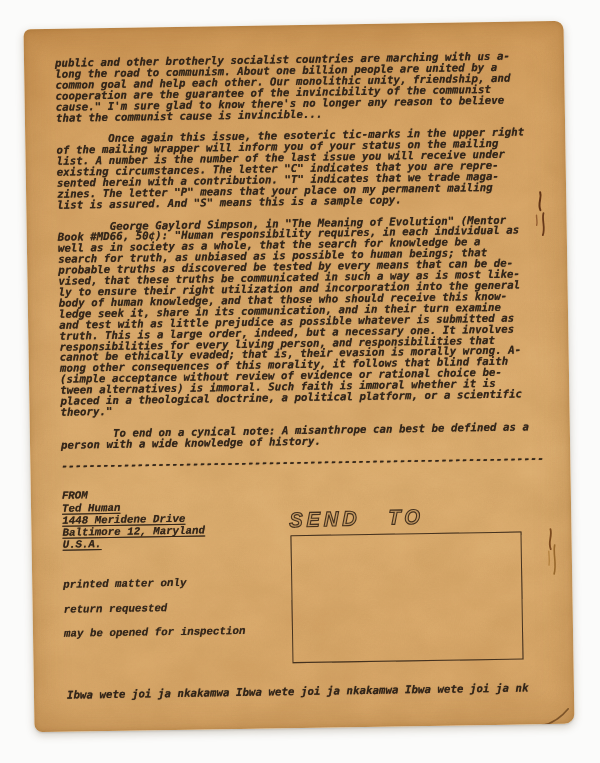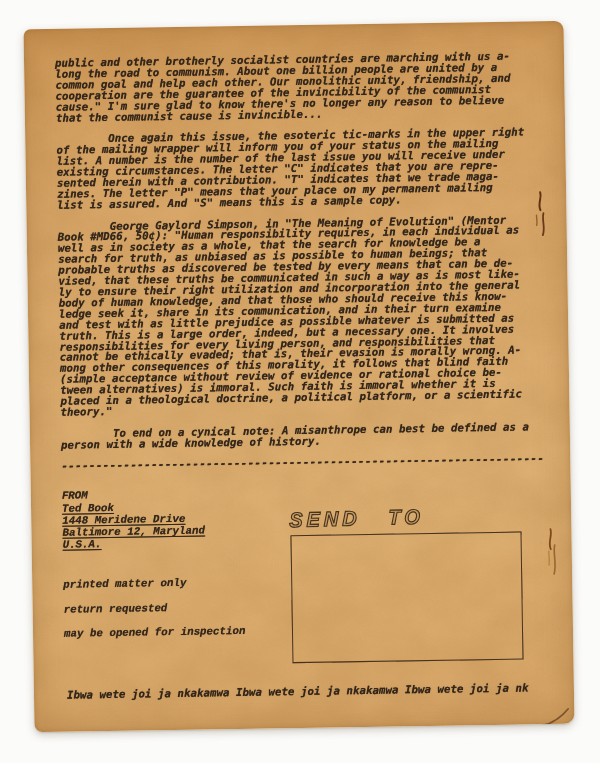--- a/index.html
+++ b/index.html
@@ -106,21 +106,21 @@
 (simple acceptance without review of evidence or rational choice be-
 tween alternatives) is immoral. Such faith is immoral whether it is
 placed in a theological doctrine, a political platform, or a scientific
 theory."</pre>
       <pre class="t para">        To end on a cynical note: A misanthrope can best be defined as a
 person with a wide knowledge of history.</pre>
       <pre class="t divider">----------------------------------------------------------------------</pre>
 
       <div class="from">
         <div class="t">FROM</div>
-        <div class="t"><span class="ul">Ted Book</span></div>
+        <div class="t"><span class="ul">Ted Human</span></div>
         <div class="t"><span class="ul">1448 Meridene Drive</span></div>
         <div class="t"><span class="ul">Baltimore 12, Maryland</span></div>
         <div class="t"><span class="ul">U.S.A.</span></div>
       </div>
     </div>
 
     <div class="sendto-label">SEND TO</div>
     <div class="sendto-box"></div>
 
     <div class="instr">

